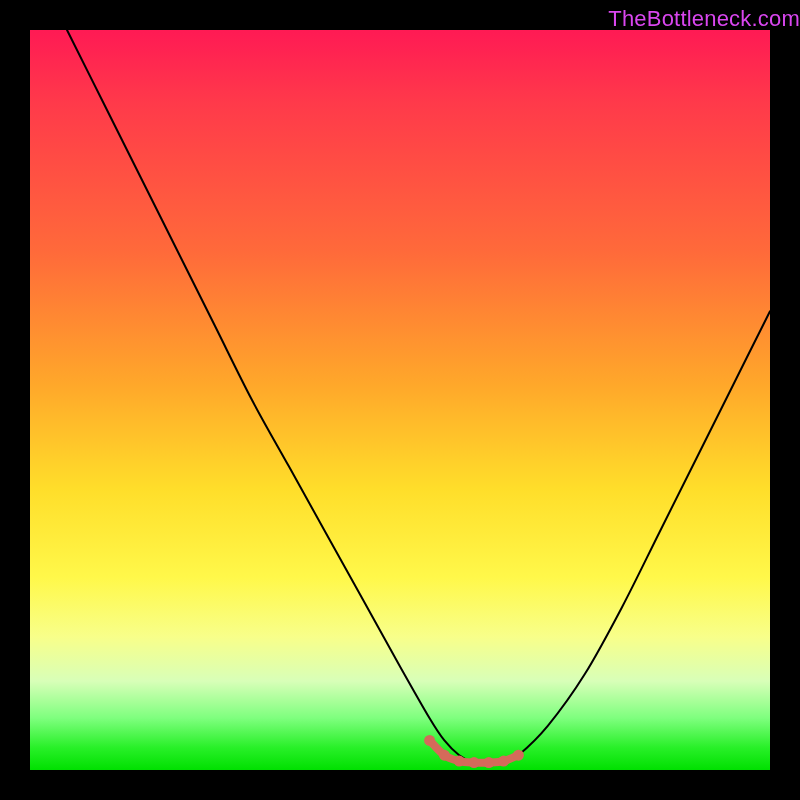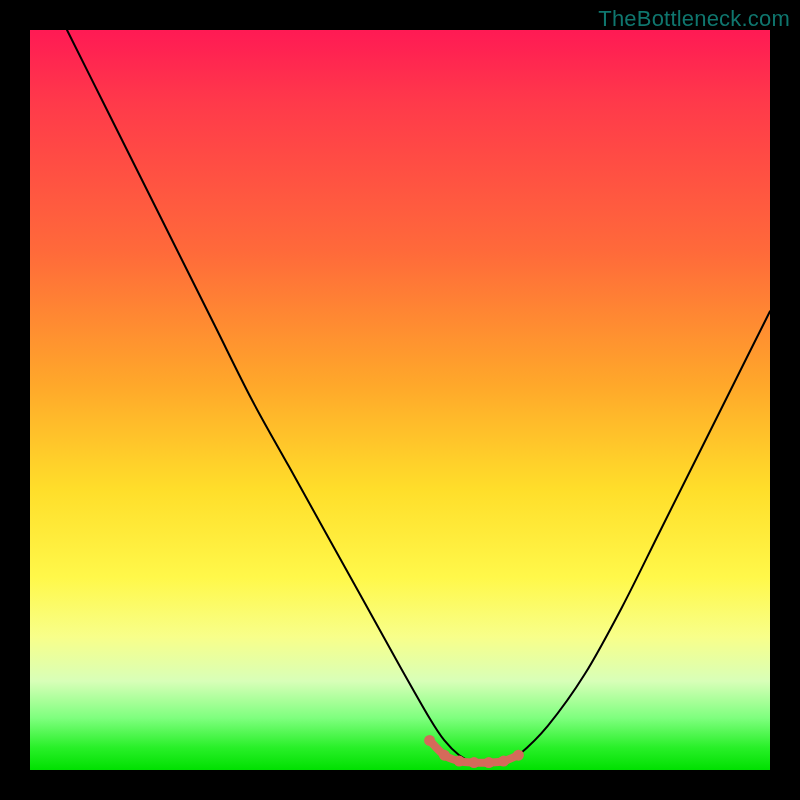--- a/index.html
+++ b/index.html
@@ -43,22 +43,22 @@
     position: absolute;
     left: 0;
     top: 0;
     width: 740px;
     height: 740px;
     overflow: visible;
   }
   .watermark {
     position: absolute;
     top: 6px;
-    right: 10px;
-    color: #0f766e;
+    right: 0;
+    color: #d946ef;
     font-size: 22px;
     letter-spacing: 0.2px;
     user-select: none;
   }
 </style>
 </head>
 <body>
 
 <div class="stage">
   <div class="watermark">TheBottleneck.com</div>

